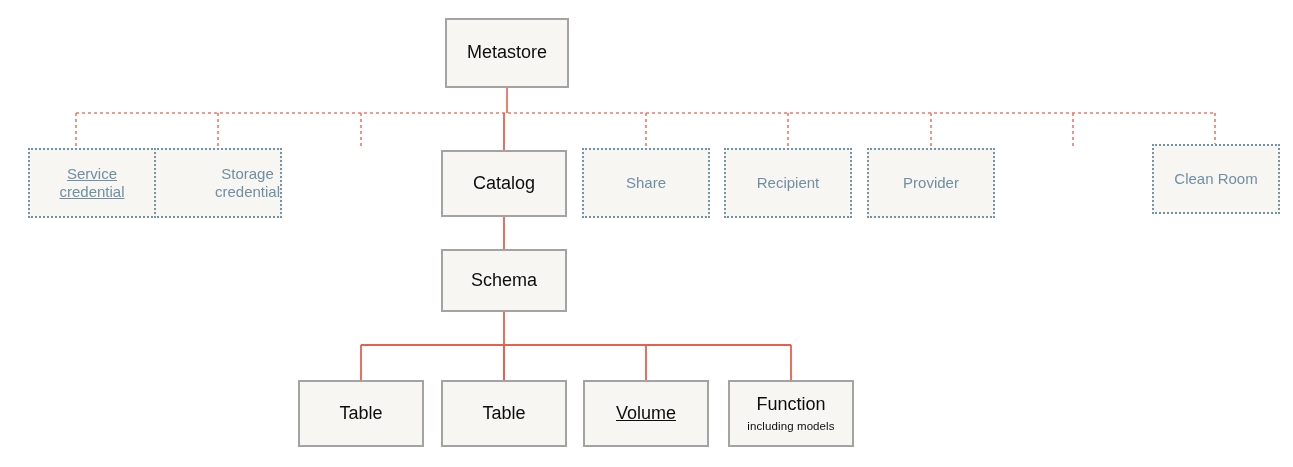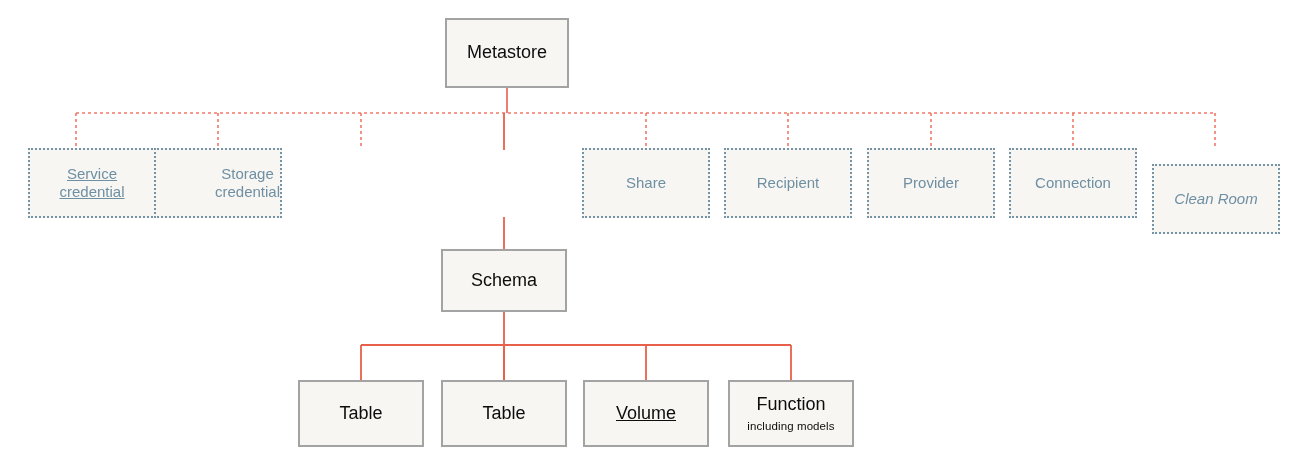--- a/index.html
+++ b/index.html
@@ -87,38 +87,38 @@
     <span class="label">Service
 credential</span>
   </div>
 
   <div class="node dim" style="left:154px;top:148px;width:128px;height:70px;align-items:flex-end;">
     <span class="label">Storage
 credential</span>
   </div>
 
 
+  <div class="node active" style="left:441px;top:150px;width:126px;height:67px;">
+    <span class="label">Catalog</span>
+  </div>
 
   <div class="node dim" style="left:724px;top:148px;width:128px;height:70px;">
     <span class="label">Recipient</span>
   </div>
 
   <div class="node dim" style="left:582px;top:148px;width:128px;height:70px;">
     <span class="label">Share</span>
   </div>
 
   <div class="node dim" style="left:867px;top:148px;width:128px;height:70px;">
     <span class="label">Provider</span>
   </div>
 
-  <div class="node dim" style="left:1009px;top:148px;width:128px;height:70px;">
-    <span class="label">Connection</span>
-  </div>
 
-  <div class="node dim" style="left:1152px;top:164px;width:128px;height:70px;font-style:italic;">
+  <div class="node dim" style="left:1152px;top:144px;width:128px;height:70px;">
     <span class="label">Clean Room</span>
   </div>
 
   <div class="node active" style="left:298px;top:380px;width:126px;height:67px;">
     <span class="label">Table</span>
   </div>
 
   <div class="node active" style="left:441px;top:249px;width:126px;height:63px;">
     <span class="label">Schema</span>
   </div>

